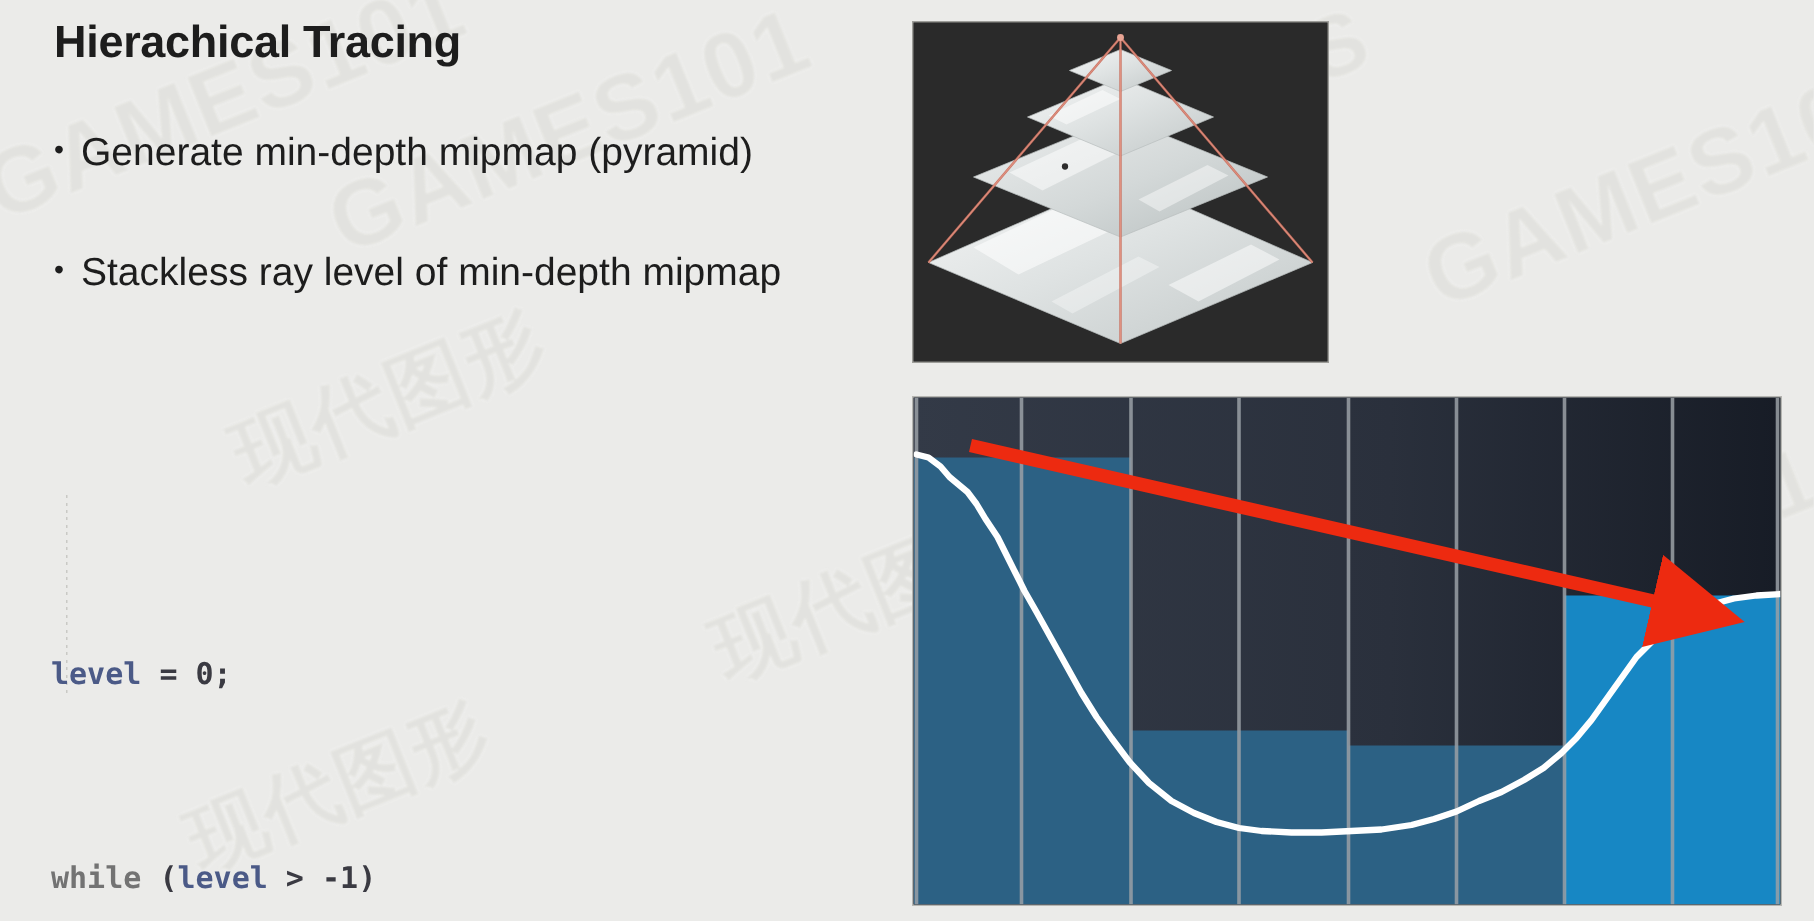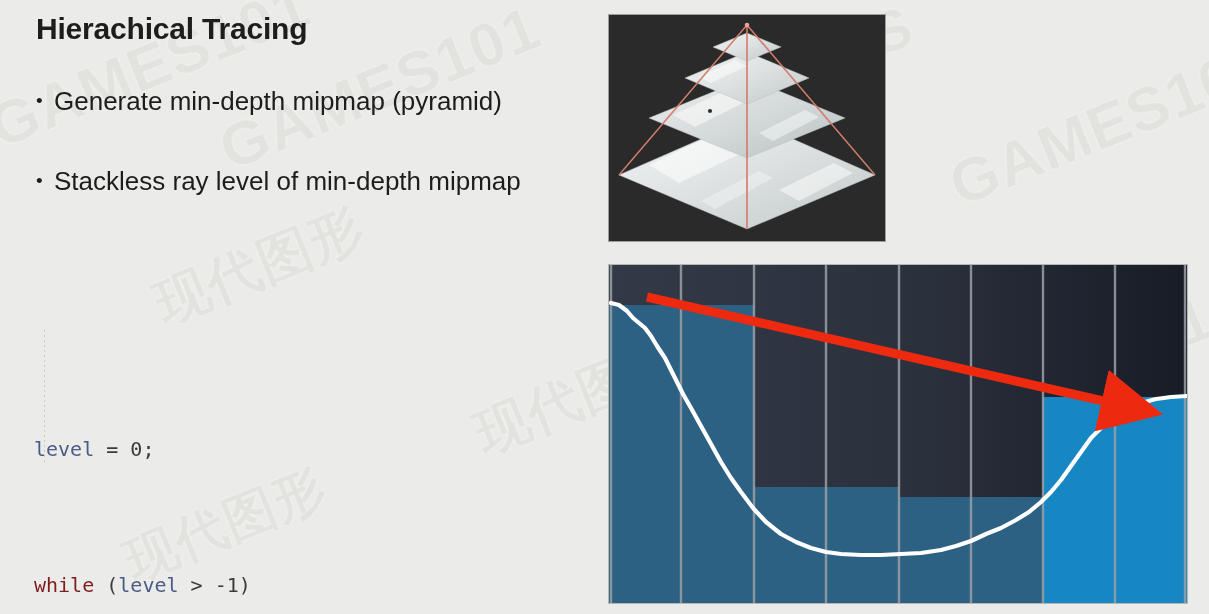--- a/index.html
+++ b/index.html
@@ -83,23 +83,23 @@
   
   .code-block {
     position: absolute;
     left: 34px;
     top: 296px;
     font-family: "DejaVu Sans Mono", monospace;
     font-size: 20px;
     line-height: 34px;
     white-space: pre;
   }
-  .code-line { position: relative; }
+  .code-line { position: relative; font-weight: bold; }
   .tok-var   { color: #4b5a87; }
-  .tok-kw    { color: #7f1d1d; }
+  .tok-kw    { color: #737373; }
   .tok-op    { color: #3a3a42; }
   .tok-num   { color: #3a3a42; }
   .tok-punct { color: #3a3a42; }
   .indent-guide {
     position: absolute;
     left: 10px;
     top: 34px;
     width: 1px;
     height: 134px;
     background: repeating-linear-gradient(to bottom,#c9c9c5 0 2px, transparent 2px 5px);

